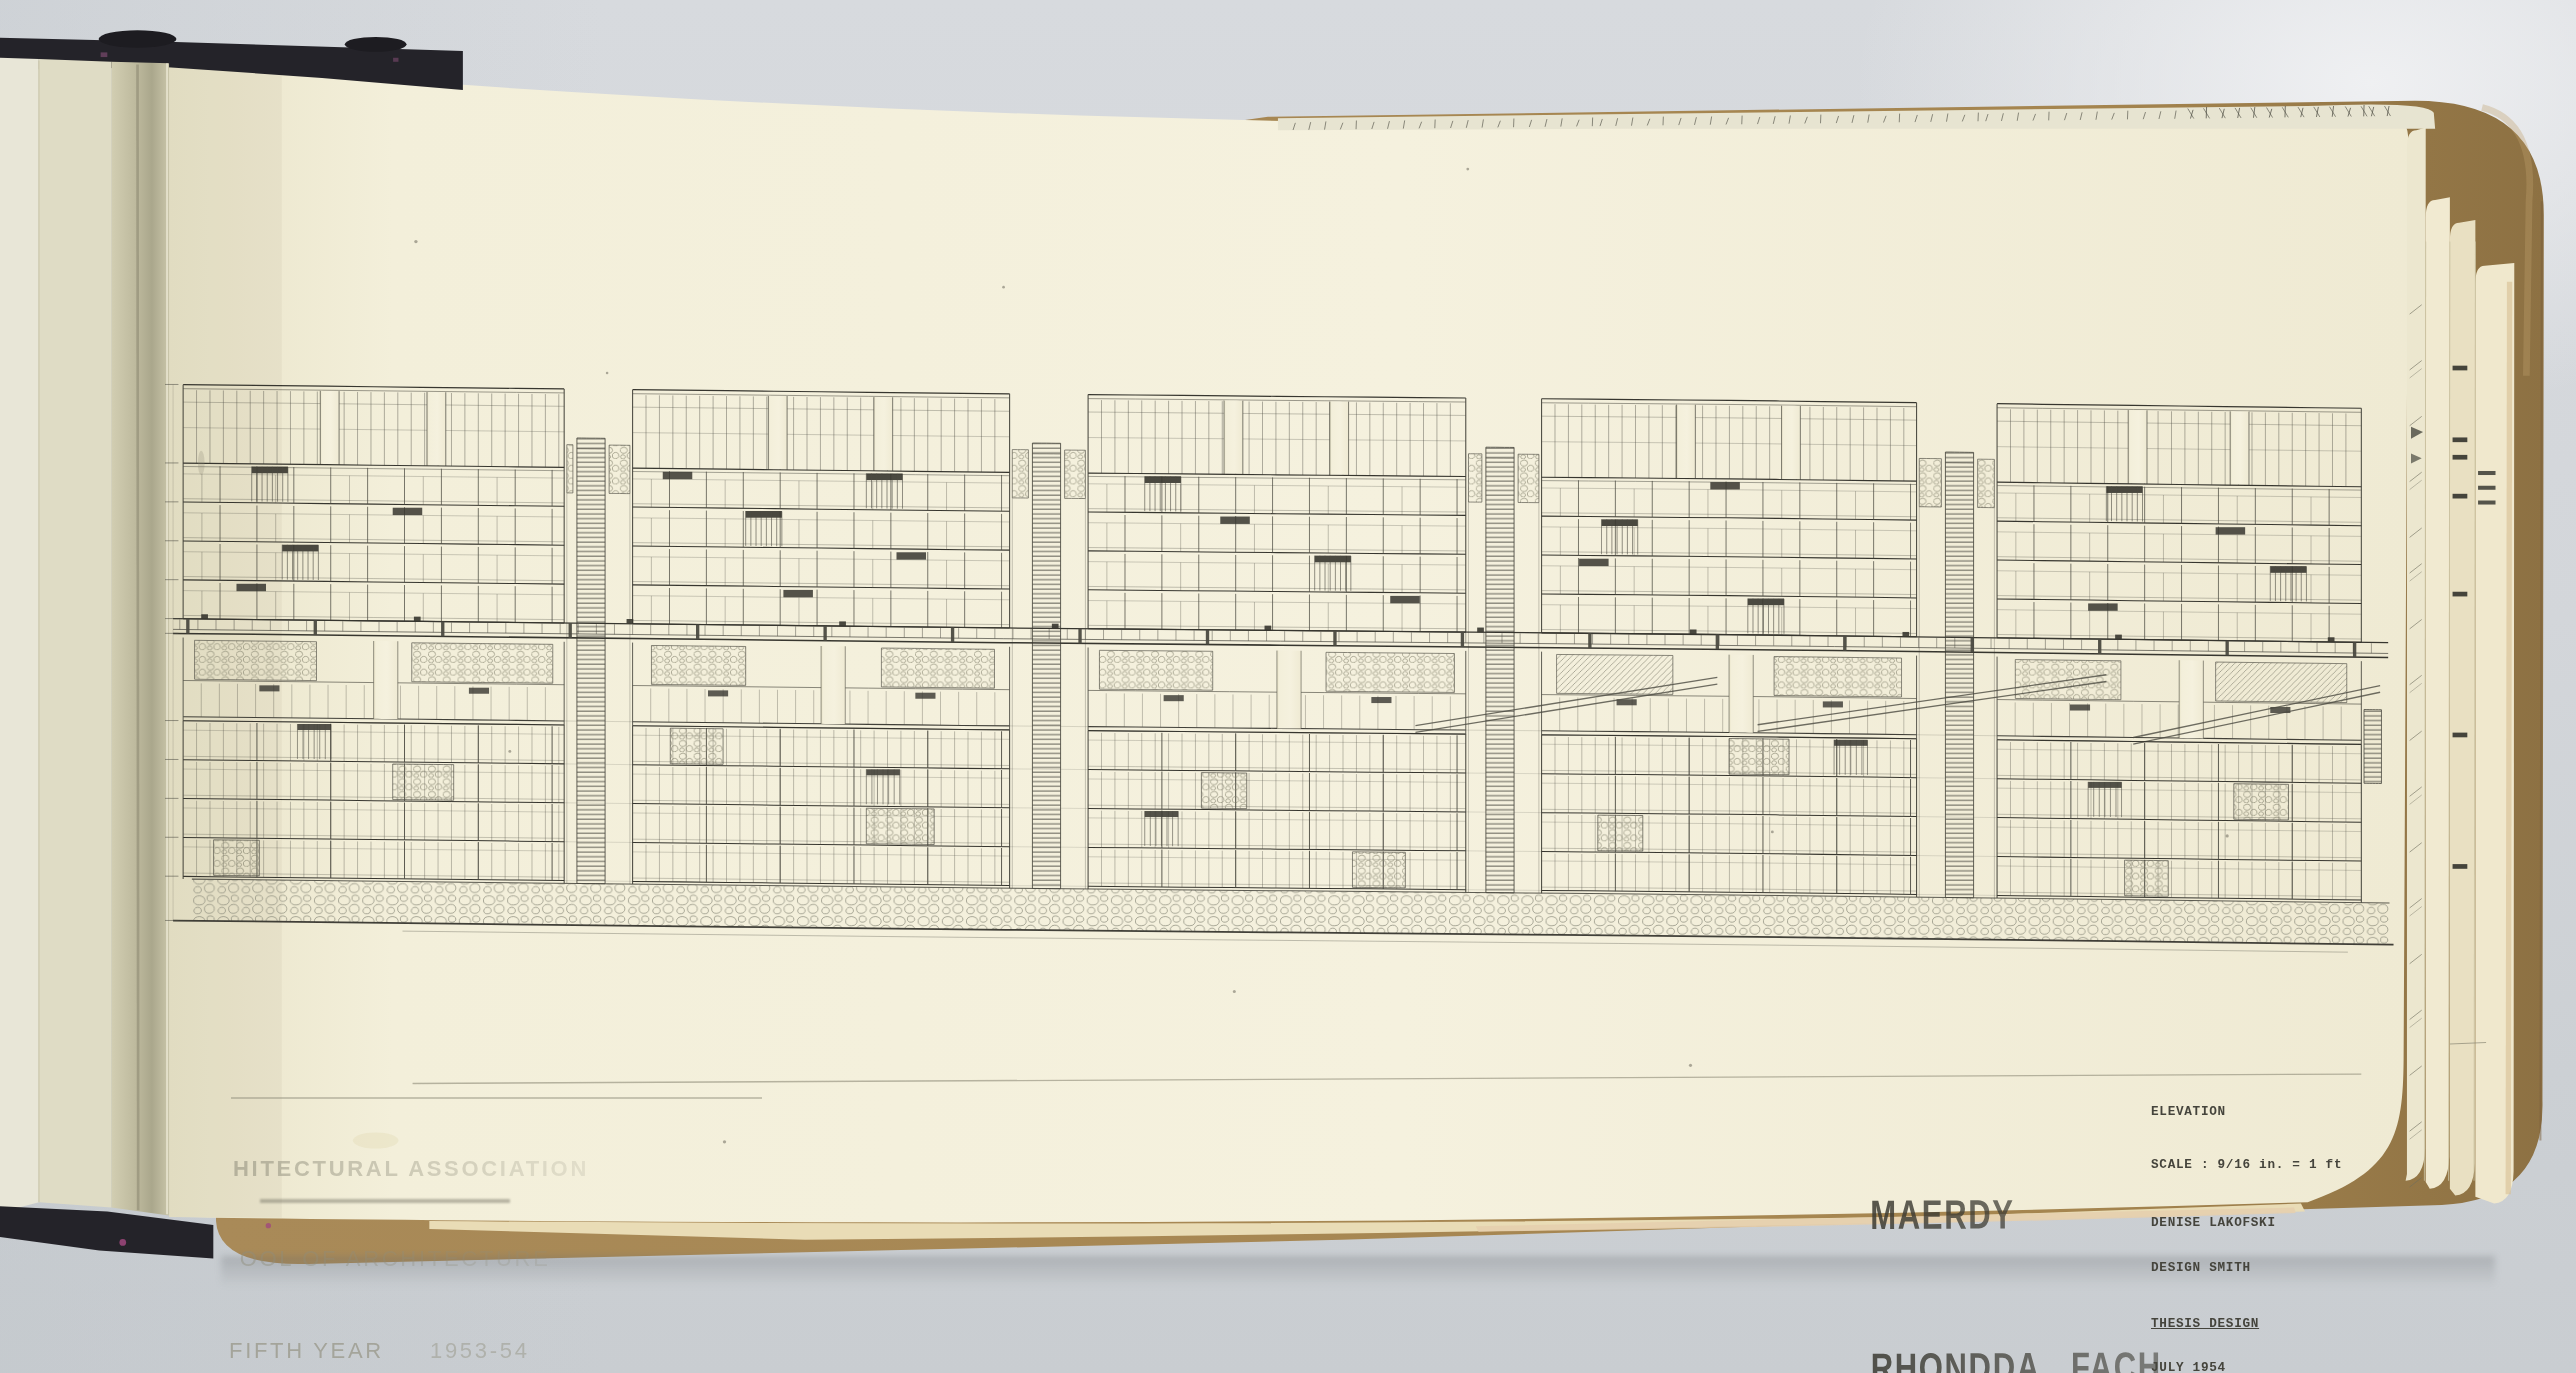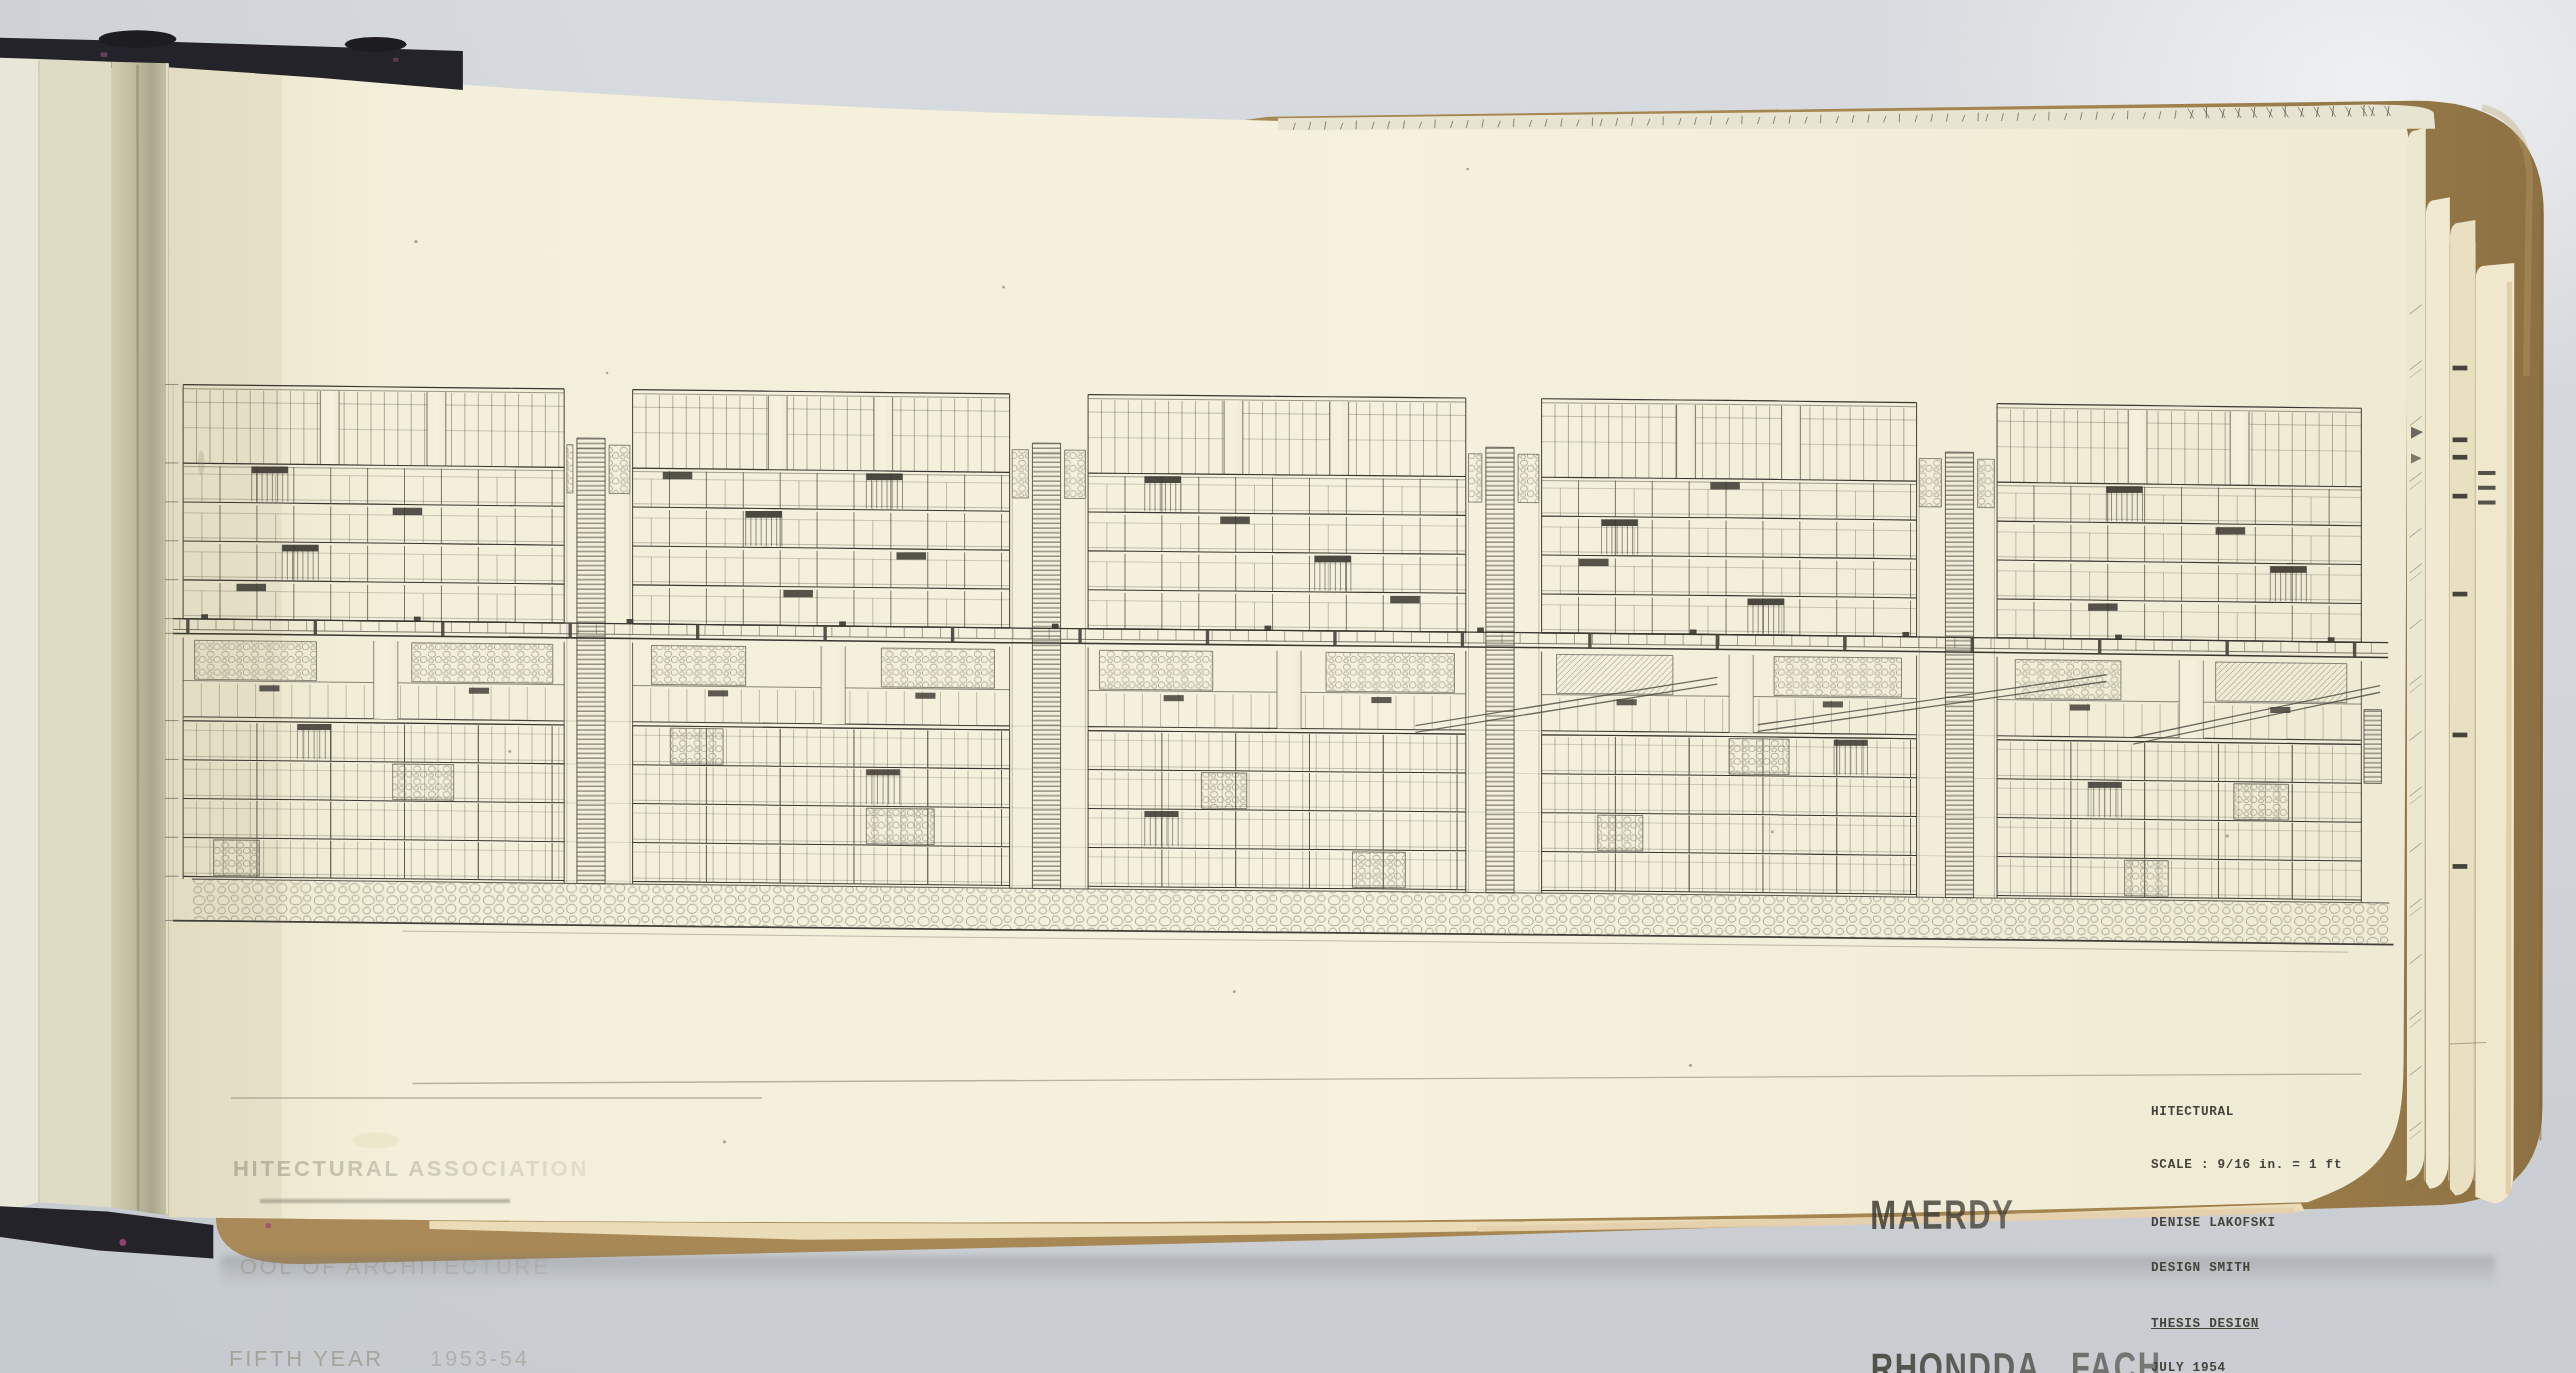--- a/index.html
+++ b/index.html
@@ -13,21 +13,21 @@
       background:linear-gradient(90deg,rgba(190,196,201,.35),rgba(190,196,201,0));}
   svg{position:absolute;left:0;top:0;}
   .txt{position:absolute;white-space:pre;}
   .title-stamp{left:1870px;top:1088px;color:#3c3b33;opacity:.9;
       font-weight:bold;font-size:41px;line-height:51px;letter-spacing:2px;
       transform:scaleX(.76) rotate(-.2deg);transform-origin:left top;}
   .title-stamp .l2{word-spacing:28px;}
   .title-stamp div{-webkit-mask-image:linear-gradient(90deg,rgba(0,0,0,.95),rgba(0,0,0,.62));}
   .school-stamp{left:233px;top:1104px;color:#8f8d7b;font-size:22px;letter-spacing:2.7px;}
   .school-stamp .l1{opacity:.62;font-weight:bold;-webkit-mask-image:linear-gradient(90deg,rgba(0,0,0,.9),rgba(0,0,0,.28));}
-  .school-stamp .l2{opacity:.5;margin-top:20px;margin-left:6.7px;
+  .school-stamp .l2{opacity:.5;margin-top:12px;margin-left:6.7px;
       -webkit-mask-image:linear-gradient(90deg,rgba(0,0,0,.9),rgba(0,0,0,.35));}
   .school-stamp .l3{opacity:.62;margin-top:14px;margin-left:-4px;}
   .school-stamp .yr{margin-left:46px;opacity:.7;}
   .rule{position:absolute;background:#8f8d7b;}
   .rule.top{left:231px;top:1097px;width:531px;height:2px;opacity:.45;filter:blur(0.3px);}
   .rule.bot{left:260px;top:1199px;width:250px;height:4px;opacity:.45;filter:blur(1.1px);background:#6e6c5e;}
   .info-block{left:2151px;top:1075px;color:#45443c;font-family:"Liberation Mono",monospace;
       font-weight:bold;font-size:12.7px;letter-spacing:0.7px;line-height:14.8px;}
   .info-block .g14{margin-top:9.4px;} .info-block .g20{margin-top:13.4px;} .info-block .g16{margin-top:12px;text-decoration:underline;}
   .shadow-bottom{position:absolute;left:221px;top:1256px;width:2274px;height:31px;
@@ -2113,21 +2113,21 @@
 
   <div class="rule top"></div>
   <div class="rule bot"></div>
   <div class="txt school-stamp">
     <div class="l1">HITECTURAL ASSOCIATION</div>
     <div class="l2">OOL OF ARCHITECTURE</div>
     <div class="l3"><span>FIFTH YEAR</span><span class="yr">1953-54</span></div>
   </div>
 
   <div class="txt info-block">
-    <div>HITECTURAL</div>
+    <div>ELEVATION</div>
     <div class="g14">SCALE : 9/16 in. = 1 ft</div>
     <div class="g20">DENISE LAKOFSKI</div>
     <div>DESIGN SMITH</div>
     <div class="g16">THESIS DESIGN</div>
     <div>JULY 1954</div>
   </div>
 </div>
 
 
 </body></html>

